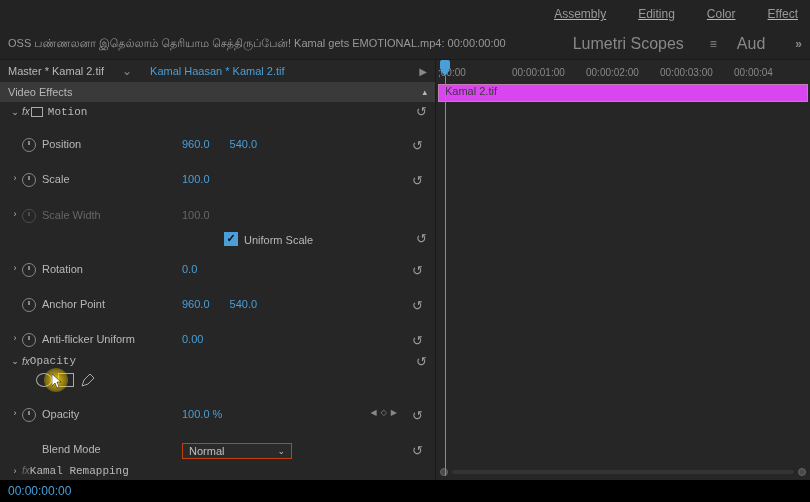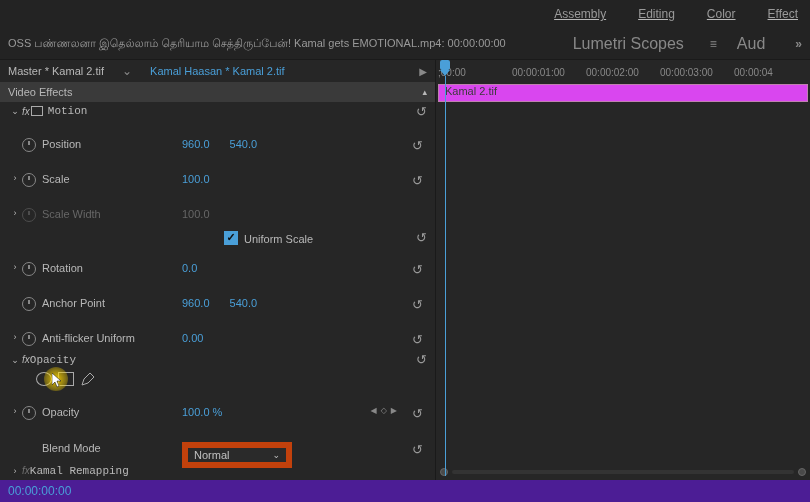--- a/index.html
+++ b/index.html
@@ -57,40 +57,40 @@
   .checkbox-label { color: #b8b8b8; font-size: 11px; }
   
   .mask-row { display: flex; align-items: center; height: 22px; padding: 0 8px 0 36px; gap: 6px; position: relative; }
   .mask-ellipse { width: 16px; height: 14px; border: 1px solid #aaa; border-radius: 50%; cursor: pointer; }
   .mask-rect { width: 16px; height: 14px; border: 1px solid #aaa; cursor: pointer; }
   .mask-pen { width: 16px; height: 16px; cursor: pointer; position: relative; }
   .mask-pen svg { width: 16px; height: 16px; }
   .cursor-highlight { position: absolute; width: 24px; height: 24px; border-radius: 50%; background: radial-gradient(circle, rgba(255,215,0,0.9) 0%, rgba(255,215,0,0.4) 60%, transparent 100%); left: 44px; top: -2px; pointer-events: none; }
   .mouse-cursor { position: absolute; left: 52px; top: 4px; pointer-events: none; z-index: 5; }
   
-  .select-box { background: #2a2a2a; border: 6px solid #c2410c; color: #c0c0c0; font-size: 11px; padding: 1px 6px; width: 110px; display: flex; align-items: center; cursor: pointer; }
+  .select-box { background: #2a2a2a; border: 1px solid #c2410c; color: #c0c0c0; font-size: 11px; padding: 1px 6px; width: 110px; display: flex; align-items: center; cursor: pointer; }
   .select-box .sel-chev { margin-left: auto; font-size: 9px; }
   
   .right-panel { flex: 1; background: #262626; display: flex; flex-direction: column; position: relative; }
   .time-ruler { display: flex; height: 24px; align-items: center; padding: 0 2px; background: #262626; }
   .time-mark { color: #888; font-size: 10px; width: 74px; }
   .playhead { position: absolute; left: 4px; top: 0; width: 12px; height: 16px; z-index: 3; }
   .playhead::before { content: ''; position: absolute; width: 10px; height: 10px; background: #4a9fd8; border-radius: 2px; }
   .playhead::after { content: ''; position: absolute; width: 0; height: 0; border-left: 5px solid transparent; border-right: 5px solid transparent; border-top: 6px solid #4a9fd8; top: 10px; }
   .playhead-line { position: absolute; left: 9px; top: 16px; width: 1px; height: 400px; background: #4a9fd8; z-index: 2; }
   
   .clip-bar { margin: 0 2px; height: 18px; background: #d946ef; border: 1px solid #c080b0; color: #3a3a3a; font-size: 11px; padding: 0 6px; display: flex; align-items: flex-start; }
   
   .timeline-body { flex: 1; }
   
   .h-scroll { height: 16px; display: flex; align-items: center; padding: 0 4px; gap: 4px; }
   .scroll-knob { width: 8px; height: 8px; background: #4a4a4a; border-radius: 50%; border: 1px solid #666; }
   .scroll-track { flex: 1; height: 4px; background: #333; border-radius: 2px; }
   
-  .footer { display: flex; align-items: center; height: 22px; padding: 0 8px; background: #4c1d95; }
+  .footer { display: flex; align-items: center; height: 22px; padding: 0 8px; background: #000000; }
   .timecode { color: #4a9fd8; font-size: 12px; }
 </style>
 </head>
 <body>
 
 <div class="workspace-tabs">
   <span>Assembly</span>
   <span>Editing</span>
   <span>Color</span>
   <span>Effect</span>

